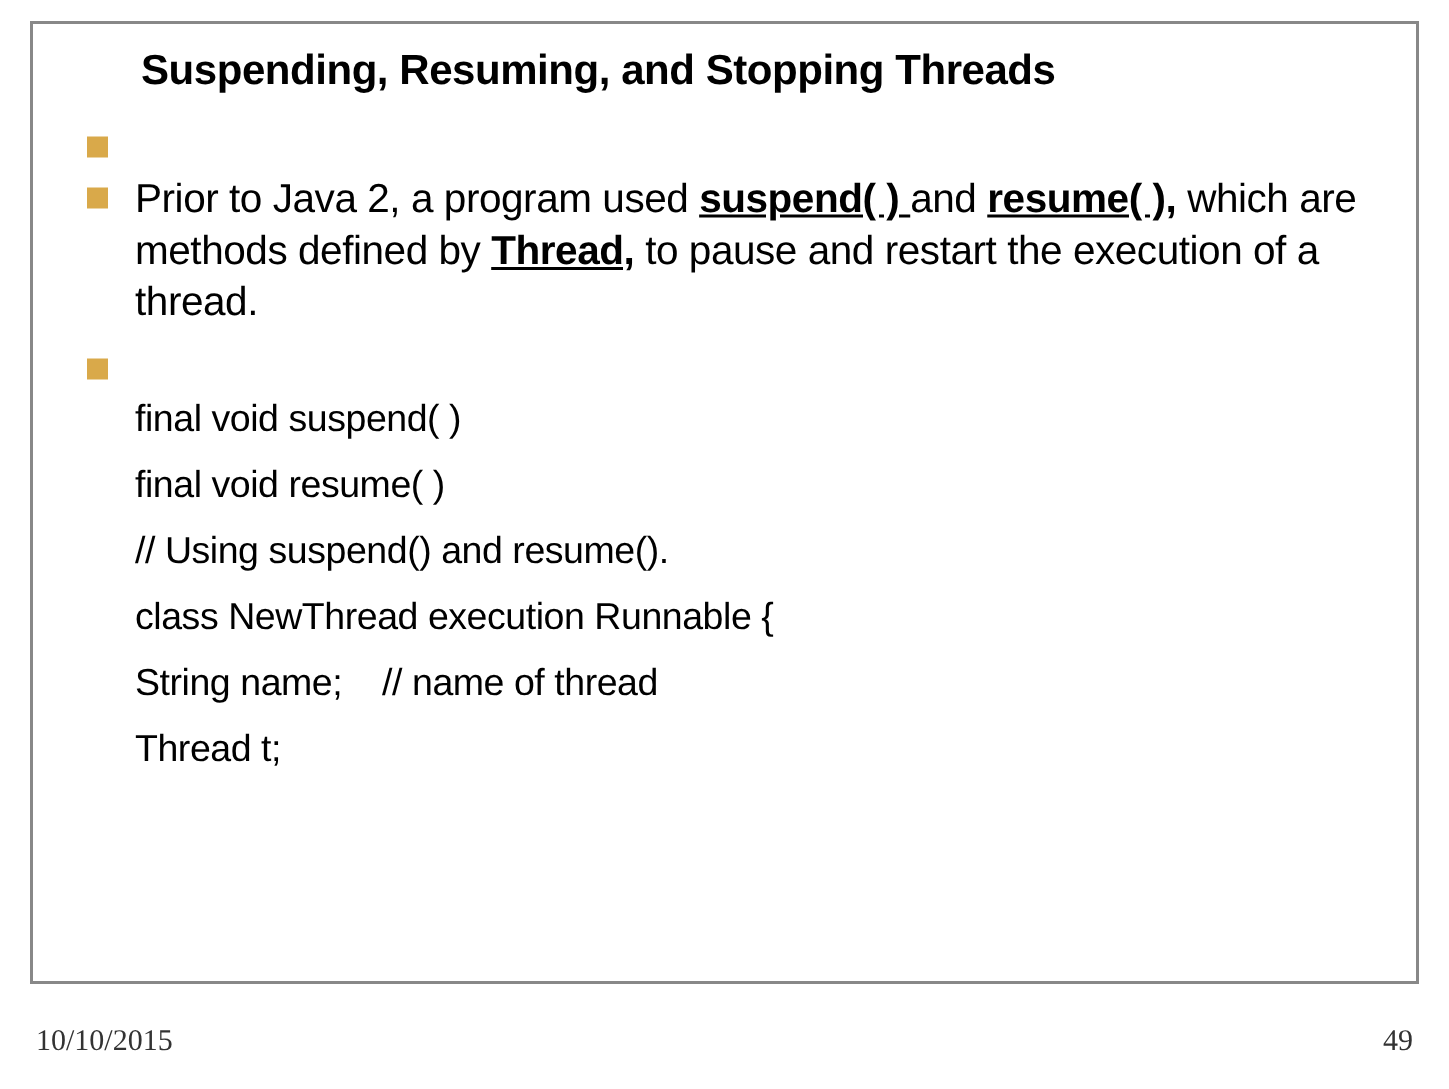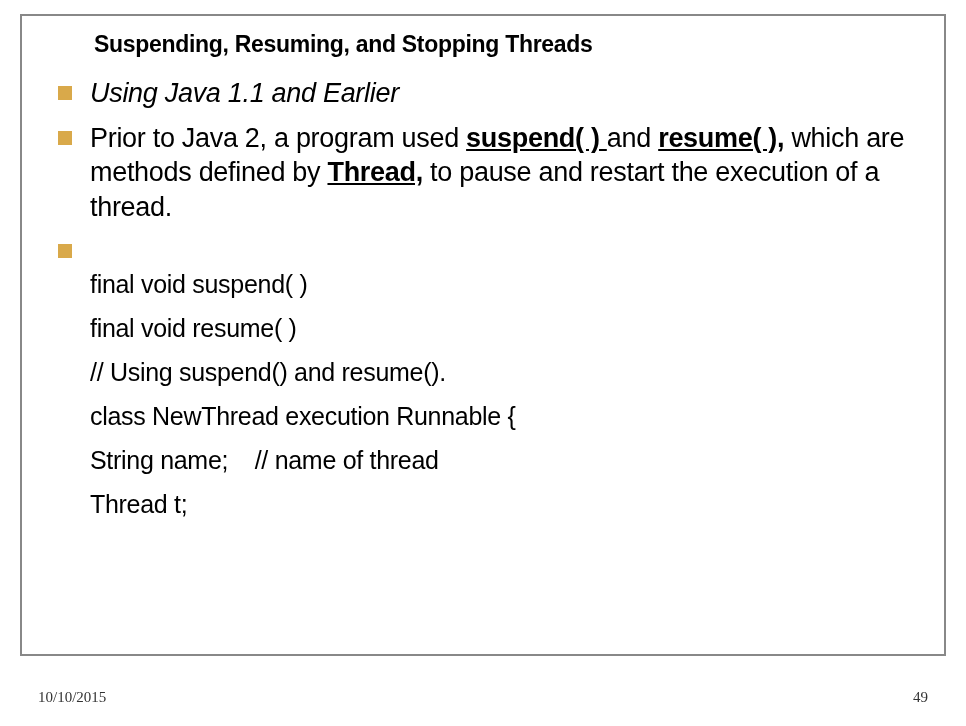--- a/index.html
+++ b/index.html
@@ -14,21 +14,21 @@
       height: 726px;
       position: relative;
     }
     .slide-container {
       border: 2px solid #888;
       margin: 14px 20px 70px 20px;
       padding: 15px 20px 8px 20px;
       height: 642px;
     }
     .slide-title {
-      font-size: 23px;
+      font-size: 28px;
       font-weight: bold;
       color: #000;
       margin-left: 52px;
       margin-bottom: 18px;
       letter-spacing: -0.3px;
     }
     .bullet-item {
       display: flex;
       align-items: flex-start;
       margin-bottom: 10px;
@@ -63,37 +63,34 @@
       margin-bottom: 12px;
       letter-spacing: -0.3px;
     }
     .footer {
       position: absolute;
       bottom: 20px;
       left: 0;
       width: 100%;
       display: flex;
       justify-content: space-between;
-      padding: 0 38px;
+      padding: 0 24px;
       font-family: Georgia, 'Times New Roman', serif;
-      font-size: 15px;
+      font-size: 20px;
       color: #333;
     }
   </style>
 </head>
 <body>
 
 <div class="slide-container">
   <div class="slide-title">Suspending, Resuming, and Stopping Threads</div>
 
   <div class="bullet-item">
     <div class="bullet-icon"></div>
-    <div class="bullet-text">
-      <span class="italic">Using Java 1.1 and Earlier</span>
-    </div>
   </div>
 
   <div class="bullet-item">
     <div class="bullet-icon"></div>
     <div class="bullet-text">
       <span>Prior to Java 2, a program used </span><span class="bold">suspend( ) </span><span>and </span><span class="bold">resume( ),</span><span> which are methods defined by </span><span class="bold">Thread,</span><span> to pause and restart the execution of a thread.</span>
     </div>
   </div>
 
   <div class="bullet-item">

